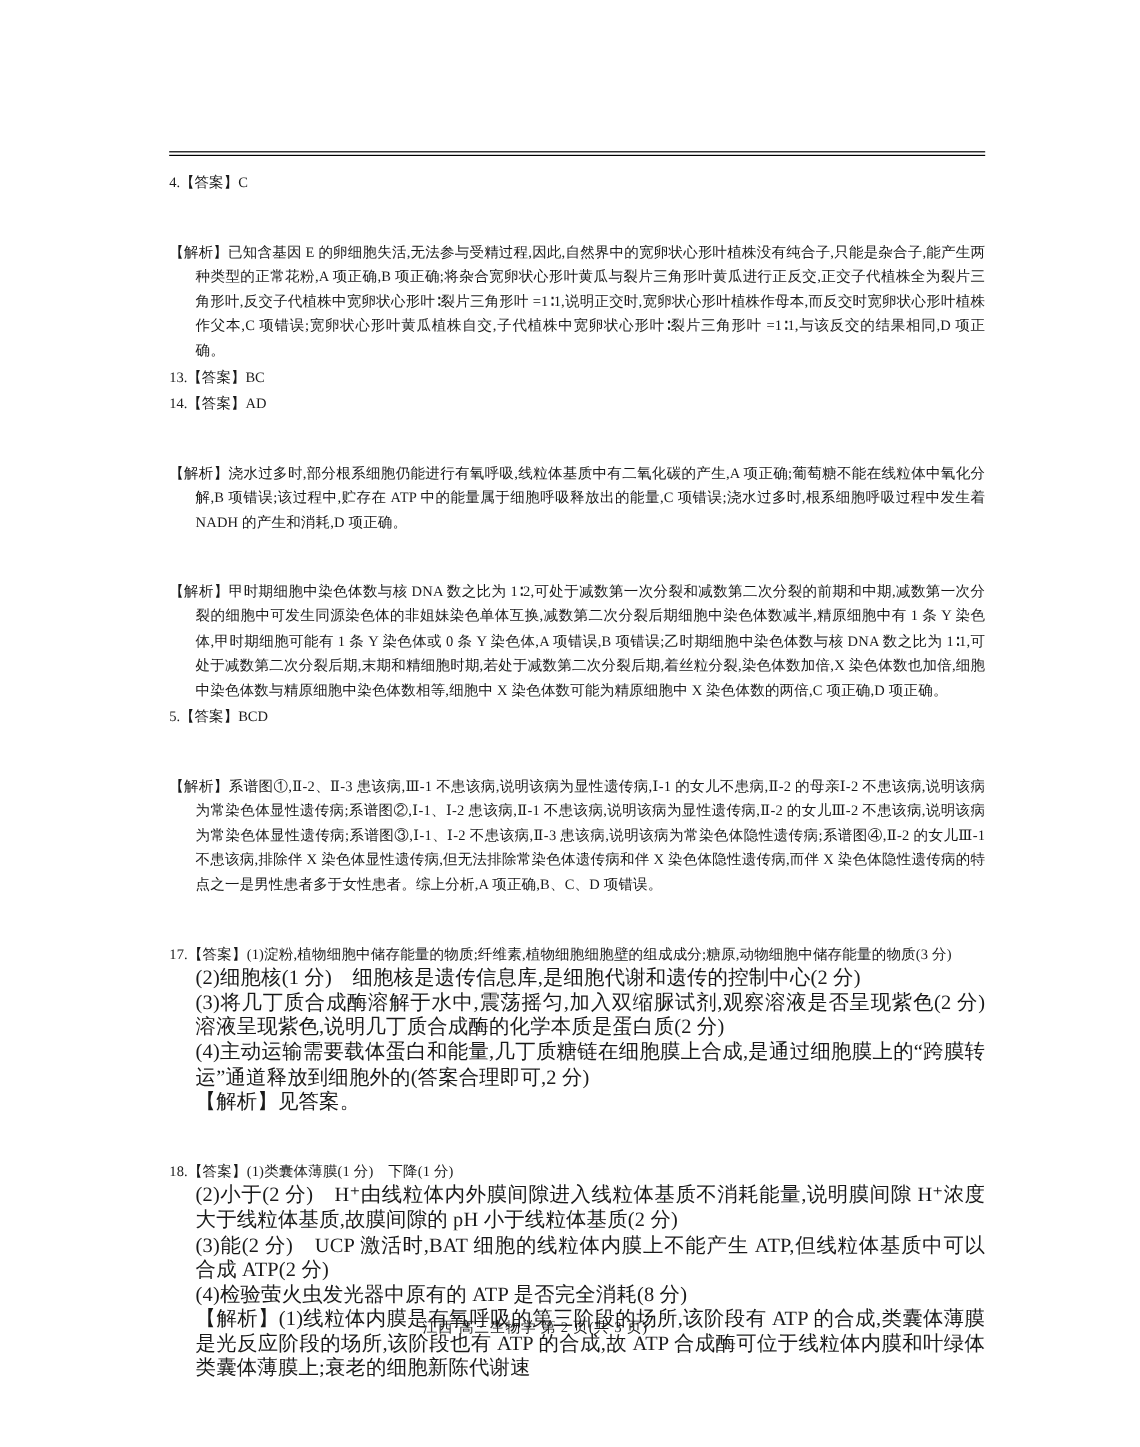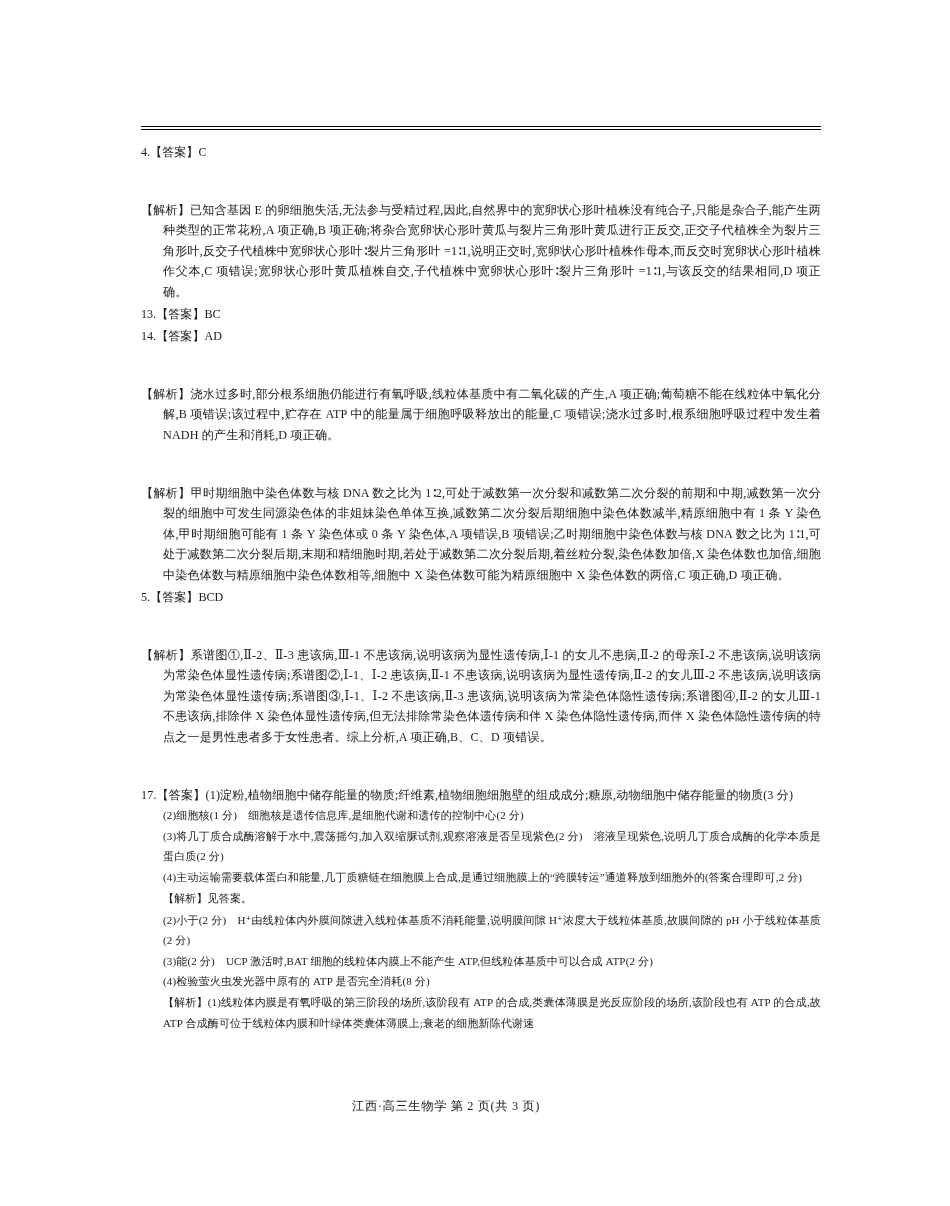--- a/index.html
+++ b/index.html
@@ -45,21 +45,21 @@
     font-size: 12.1px;
     line-height: 20.6px;
     text-align: justify;
     text-justify: inter-ideograph;
     letter-spacing: 0.15px;
     padding-left: 22px;
     text-indent: -22px;
     margin-top: 37px;
   }
   .sub-block {
-    font-size: 11px;
+    font-size: 17px;
     line-height: 20.6px;
     text-align: justify;
     text-justify: inter-ideograph;
     letter-spacing: 0.15px;
     padding-left: 22px;
     text-indent: 0px;
   }
   .footer {
     position: absolute;
     left: 0;
@@ -129,20 +129,23 @@
       </div>
       <div class="sub-block">
         <span>(4)主动运输需要载体蛋白和能量,几丁质糖链在细胞膜上合成,是通过细胞膜上的“跨膜转运”通道释放到细胞外的(答案合理即可,2 分)</span>
       </div>
       <div class="sub-block">
         <span>【解析】</span><span>见答案。</span>
       </div>
     </div>
 
     <div class="item">
+      <div class="body-block">
+        <span>18.</span><span>【答案】</span><span>(1)类囊体薄膜(1 分)　下降(1 分)</span>
+      </div>
       <div class="sub-block">
         <span>(2)小于(2 分)　H⁺由线粒体内外膜间隙进入线粒体基质不消耗能量,说明膜间隙 H⁺浓度大于线粒体基质,故膜间隙的 pH 小于线粒体基质(2 分)</span>
       </div>
       <div class="sub-block">
         <span>(3)能(2 分)　UCP 激活时,BAT 细胞的线粒体内膜上不能产生 ATP,但线粒体基质中可以合成 ATP(2 分)</span>
       </div>
       <div class="sub-block">
         <span>(4)检验萤火虫发光器中原有的 ATP 是否完全消耗(8 分)</span>
       </div>
       <div class="sub-block">

